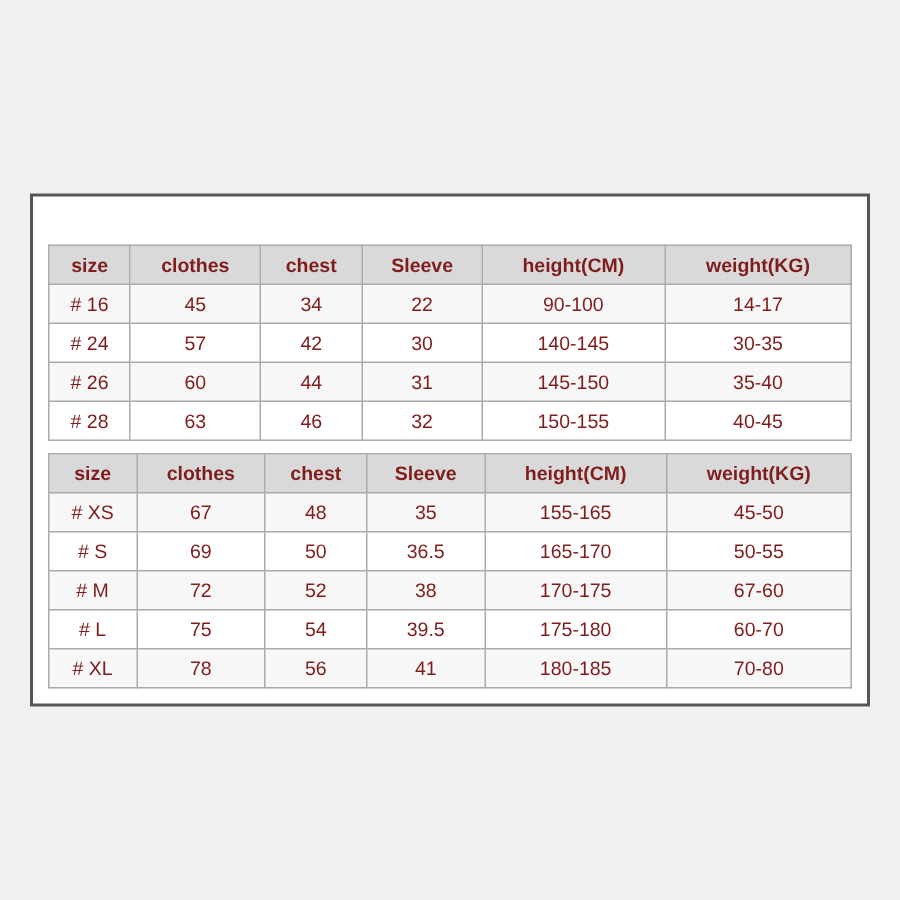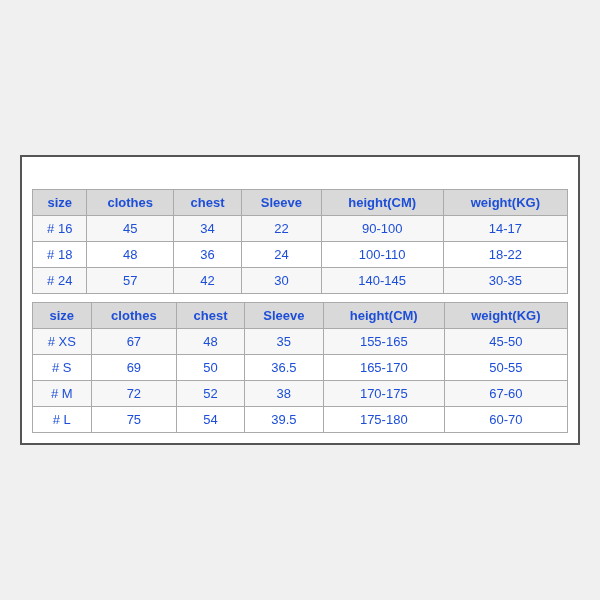--- a/index.html
+++ b/index.html
@@ -30,21 +30,21 @@
       font-size: 22px;
       font-weight: bold;
       padding: 10px 0 12px 0;
       color: #111;
     }
 
     table {
       width: 100%;
       border-collapse: collapse;
       font-size: 13px;
-      color: #1d4ed8;
+      color: #7f1d1d;
     }
 
     th, td {
       border: 1px solid #aaa;
       text-align: center;
       padding: 5px 4px;
     }
 
     thead tr {
       background-color: #d9d9d9;
@@ -85,34 +85,42 @@
 
     <tr>
           <td># 16</td>
           <td>45</td>
           <td>34</td>
           <td>22</td>
           <td>90-100</td>
           <td>14-17</td>
         </tr>
         <tr>
-          <td># 18</td>
-          <td>48</td>
-          <td>36</td>
-          <td>24</td>
-          <td>100-110</td>
-          <td>18-22</td>
-        </tr>
-        <tr>
           <td># 24</td>
           <td>57</td>
           <td>42</td>
           <td>30</td>
           <td>140-145</td>
           <td>30-35</td>
+        </tr>
+        <tr>
+          <td># 26</td>
+          <td>60</td>
+          <td>44</td>
+          <td>31</td>
+          <td>145-150</td>
+          <td>35-40</td>
+        </tr>
+        <tr>
+          <td># 28</td>
+          <td>63</td>
+          <td>46</td>
+          <td>32</td>
+          <td>150-155</td>
+          <td>40-45</td>
         </tr>
       </tbody>
   </table>
 
   <div class="table-spacer"></div>
 
   <table>
     <thead>
       <tr>
 
@@ -151,15 +159,23 @@
           <td>67-60</td>
         </tr>
         <tr>
           <td># L</td>
           <td>75</td>
           <td>54</td>
           <td>39.5</td>
           <td>175-180</td>
           <td>60-70</td>
         </tr>
+        <tr>
+          <td># XL</td>
+          <td>78</td>
+          <td>56</td>
+          <td>41</td>
+          <td>180-185</td>
+          <td>70-80</td>
+        </tr>
       </tbody>
   </table>
 </div>
 
 </body></html>

